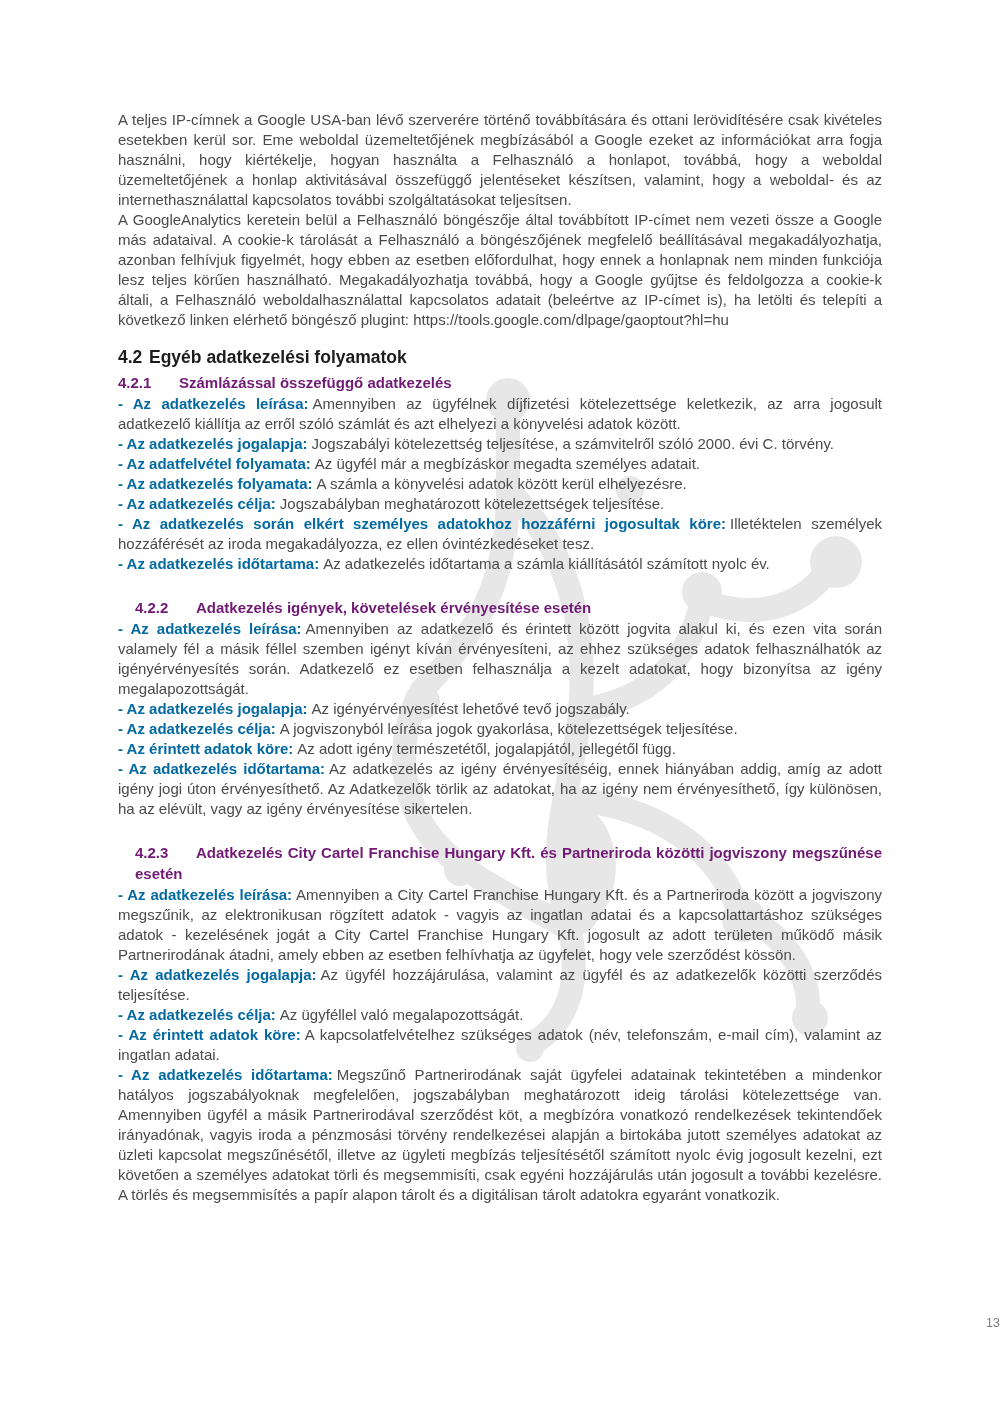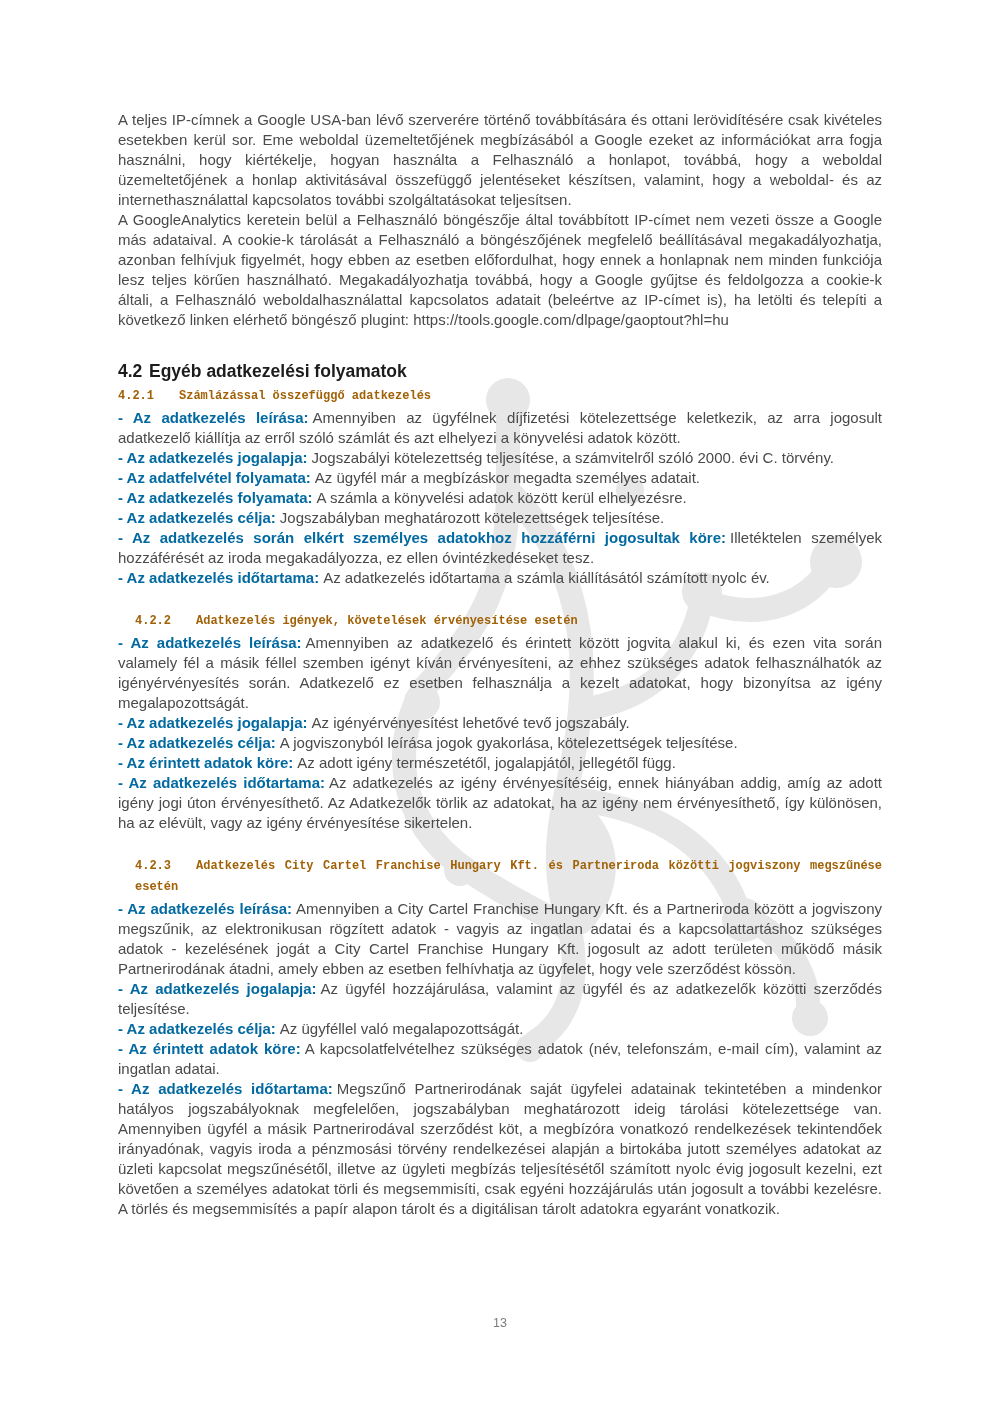--- a/index.html
+++ b/index.html
@@ -33,44 +33,43 @@
     text-align: justify;
     color: #4a4a4a;
     hyphens: none;
   }
   p.body b {
     color: #0369a1;
     font-weight: 700;
     margin-right: 4px;
   }
   .h2 {
-    margin: 30px 0 3px 0;
+    margin: 16px 0 3px 0;
     font-size: 17.5px;
     line-height: 23px;
     font-weight: 700;
     color: #1c1c1c;
   }
   .h2 .num { display: inline-block; min-width: 31px; }
   .h3 {
     margin: 0 0 1px 0;
-    font-size: 12px;
+    font-size: 15px;
     line-height: 21px;
     font-weight: 700;
-    color: #a16207;
+    color: #701a75;
     text-align: justify;
-    font-family: Liberation Mono, monospace;
   }
   .h3 .num { display: inline-block; min-width: 61px; }
   .h3.gap { margin-top: 23px; margin-left: 17px; }
   .pagenum {
     position: absolute;
     left: 0;
     right: 0;
     bottom: 84px;
-    text-align: center;
+    text-align: right;
     font-size: 12.5px;
     color: #7b7b7b;
     z-index: 1;
   }
 </style>
 </head>
 <body>
 
 <div class="page">
 

